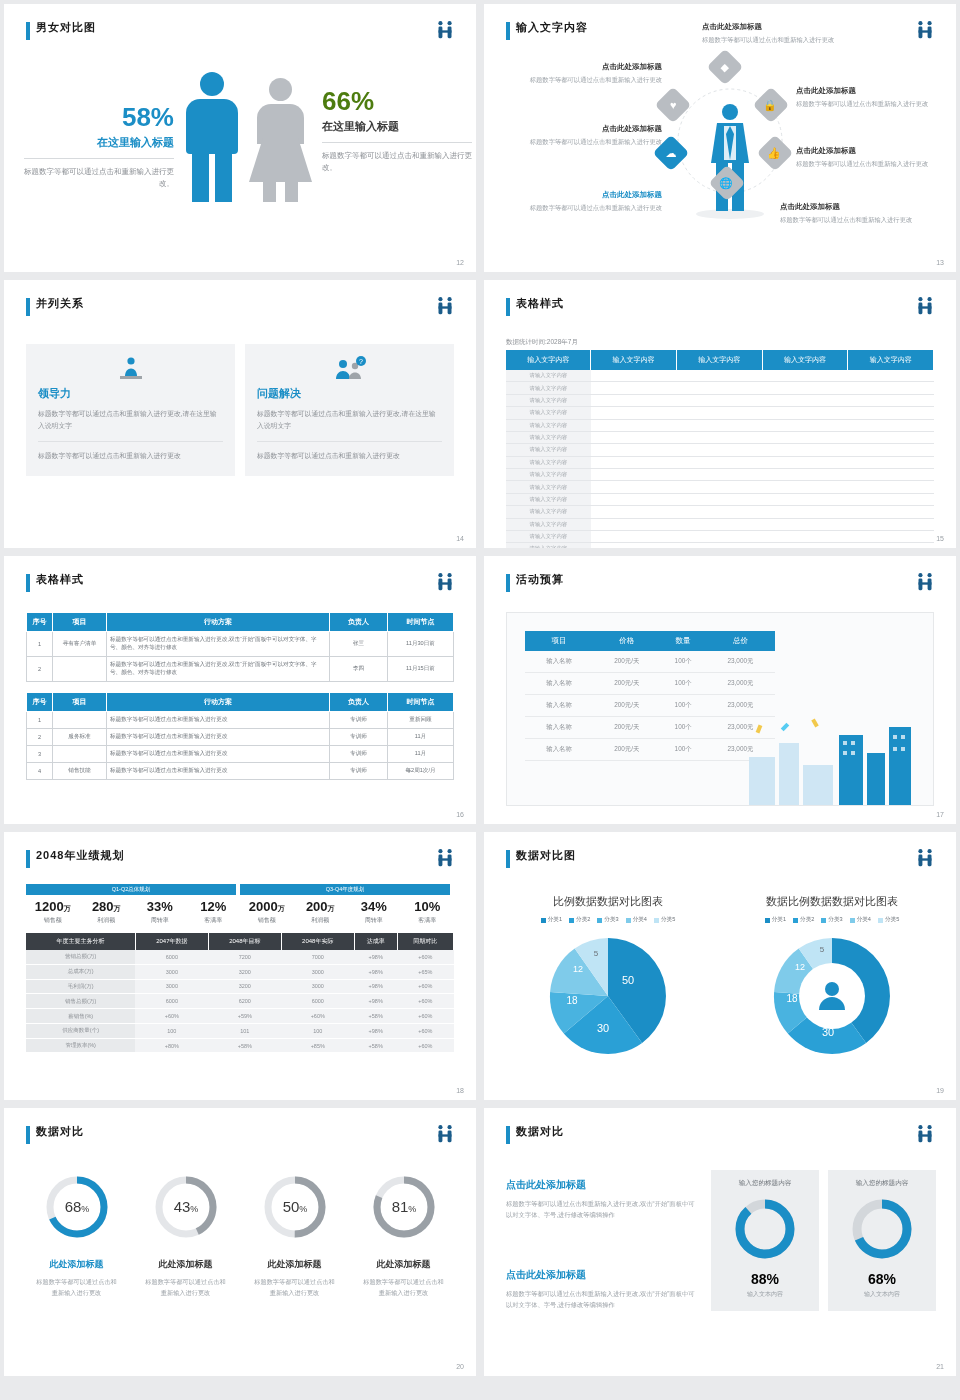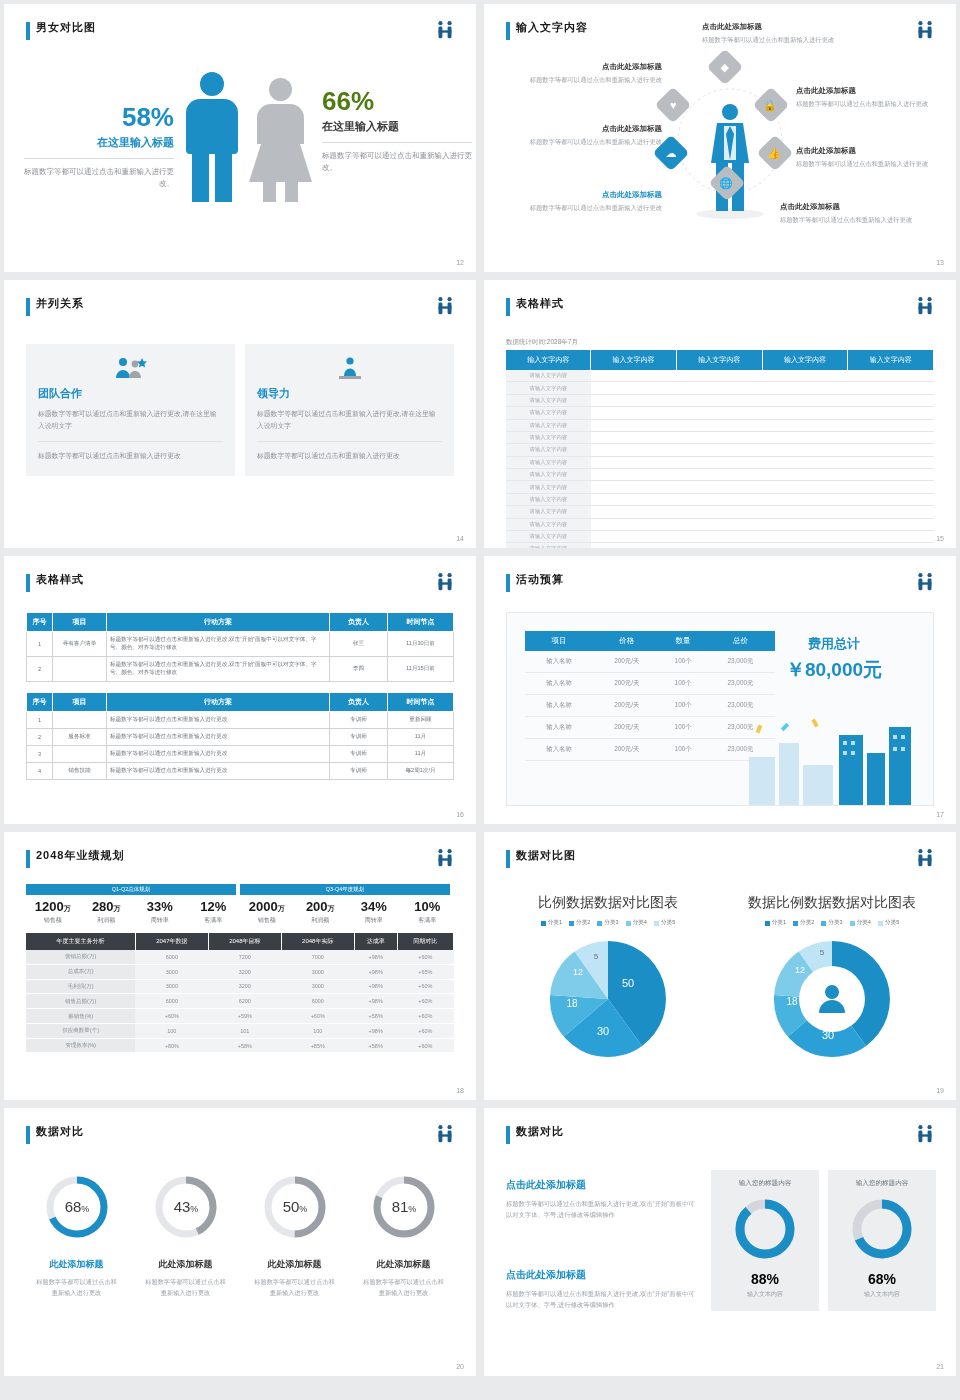--- a/index.html
+++ b/index.html
@@ -121,21 +121,21 @@
   .kpi { flex: 1; text-align: center; }
   .kpi .v { font-size: 13px; font-weight: bold; color: #1a1a1a; }
   .kpi .v em { font-size: 7px; font-style: normal; }
   .kpi .l { font-size: 6px; color: #6d7379; margin-top: 2px; }
   .tbl18 { width: 100%; margin-top: 8px; }
   .tbl18 th { background: #3a3f45; color: #fff; font-size: 6px; font-weight: normal; padding: 4px 0; border-right: 1px solid #fff; }
   .tbl18 td { font-size: 5.5px; color: #8d9196; text-align: center; padding: 3.4px 0; background: #f2f3f5; border-bottom: 1px solid #fff; }
   .tbl18 td.n { background: #e8eaec; }
 
   
-  .chart-title { text-align: center; font-size: 14px; color: #3a3a3a; margin-top: 4px; }
+  .chart-title { text-align: center; font-size: 11px; color: #3a3a3a; margin-top: 4px; }
   .legend { display: flex; justify-content: center; gap: 7px; margin-top: 7px; }
   .legend span { font-size: 5.6px; color: #6d7379; display: flex; align-items: center; gap: 2px; }
   .legend i { width: 5px; height: 5px; display: inline-block; }
 
   
   .donut-row { position: absolute; left: 18px; right: 18px; top: 62px; display: flex; }
   .donut-col { flex: 1; text-align: center; }
   .donut-col h5 { font-size: 9px; color: #1b8ec6; font-weight: bold; margin-top: 10px; }
   .donut-col h5.grey { color: #3a3a3a; }
   .donut-col p { font-size: 6.2px; color: #9aa0a6; line-height: 1.7; margin-top: 6px; padding: 0 12px; }
@@ -283,43 +283,44 @@
       <g fill="#1b5c8a">
           <circle cx="13" cy="8" r="3.2"></circle>
           <circle cx="27" cy="8" r="3.2"></circle>
       <rect x="10" y="13" width="6" height="18" rx="2"></rect>
           <rect x="24" y="13" width="6" height="18" rx="2"></rect>
       <rect x="10" y="19" width="20" height="3.6"></rect>
         </g>
     </svg>
     <div class="cards">
       <div class="card">
-        <svg class="card-icon" width="34" height="24" viewBox="0 0 34 24">
-          <circle cx="9" cy="6" r="4" fill="#1b8ec6"></circle>
-            <path d="M2 22c0-5 3.5-8 7-8s7 3 7 8z" fill="#1b8ec6"></path>
-          <circle cx="21" cy="8" r="3.4" fill="#9fa4a9"></circle>
-            <path d="M15 22c0-4.4 3-7 6-7s6 2.6 6 7z" fill="#9fa4a9"></path>
-          <path d="M28 2l1.5 3.2 3.5.4-2.6 2.4.7 3.4-3.1-1.7-3.1 1.7.7-3.4L23 5.6l3.5-.4z" fill="#1b8ec6"></path>
-        </svg>
-        <h4>团队合作</h4>
-        <p>标题数字等都可以通过点击和重新输入进行更改,请在这里输入说明文字</p>
-        <div class="div"></div>
-        <p>标题数字等都可以通过点击和重新输入进行更改</p>
-      </div>
-      <div class="card">
         <svg class="card-icon" width="30" height="24" viewBox="0 0 30 24">
           <circle cx="15" cy="5" r="3.6" fill="#1b8ec6"></circle>
           <path d="M9 20c0-4.5 2.7-7.5 6-7.5s6 3 6 7.5z" fill="#1b8ec6"></path>
           <rect x="4" y="20" width="22" height="3" fill="#9fa4a9"></rect>
         </svg>
         <h4>领导力</h4>
         <p>标题数字等都可以通过点击和重新输入进行更改,请在这里输入说明文字</p>
         <div class="div"></div>
         <p>标题数字等都可以通过点击和重新输入进行更改</p>
       </div>
+      <div class="card">
+        <svg class="card-icon" width="34" height="24" viewBox="0 0 34 24">
+          <circle cx="10" cy="8" r="4" fill="#1b8ec6"></circle>
+            <path d="M3 23c0-5 3.2-8 7-8s7 3 7 8z" fill="#1b8ec6"></path>
+          <circle cx="22" cy="10" r="3.2" fill="#9fa4a9"></circle>
+            <path d="M16 23c0-4 2.7-6.6 6-6.6s6 2.6 6 6.6z" fill="#9fa4a9"></path>
+          <circle cx="28" cy="5" r="5" fill="#1b8ec6"></circle>
+            <text x="28" y="8" font-size="7" fill="#fff" text-anchor="middle">?</text>
+        </svg>
+        <h4>问题解决</h4>
+        <p>标题数字等都可以通过点击和重新输入进行更改,请在这里输入说明文字</p>
+        <div class="div"></div>
+        <p>标题数字等都可以通过点击和重新输入进行更改</p>
+      </div>
     </div>
     <div class="pagenum">14</div>
   </div>
 
   <div class="slide">
     <div class="stitle">表格样式</div>
     <svg class="logo" viewBox="0 0 40 40">
       <g fill="#1b5c8a">
           <circle cx="13" cy="8" r="3.2"></circle>
           <circle cx="27" cy="8" r="3.2"></circle>
@@ -583,24 +584,20 @@
               <td>23,000元</td>
             </tr>
             <tr>
               <td>输入名称</td>
               <td>200元/天</td>
               <td>100个</td>
               <td>23,000元</td>
             </tr>
           </tbody>
       </table>
-      <div style="position:absolute;right:24px;top:22px;width:150px;text-align:center;">
-        <div class="total-h">费用总计</div>
-        <div class="total-v">￥80,000元</div>
-      </div>
       <svg style="position:absolute;right:10px;bottom:0;" width="180" height="92" viewBox="0 0 180 92">
         <g fill="#cfe6f4">
           <rect x="6" y="44" width="26" height="48"></rect>
             <rect x="36" y="30" width="20" height="62"></rect>
           <rect x="60" y="52" width="30" height="40"></rect>
         </g>
         <g fill="#1b8ec6">
           <rect x="96" y="22" width="24" height="70"></rect>
             <rect x="124" y="40" width="18" height="52"></rect>
           <rect x="146" y="14" width="22" height="78"></rect>

